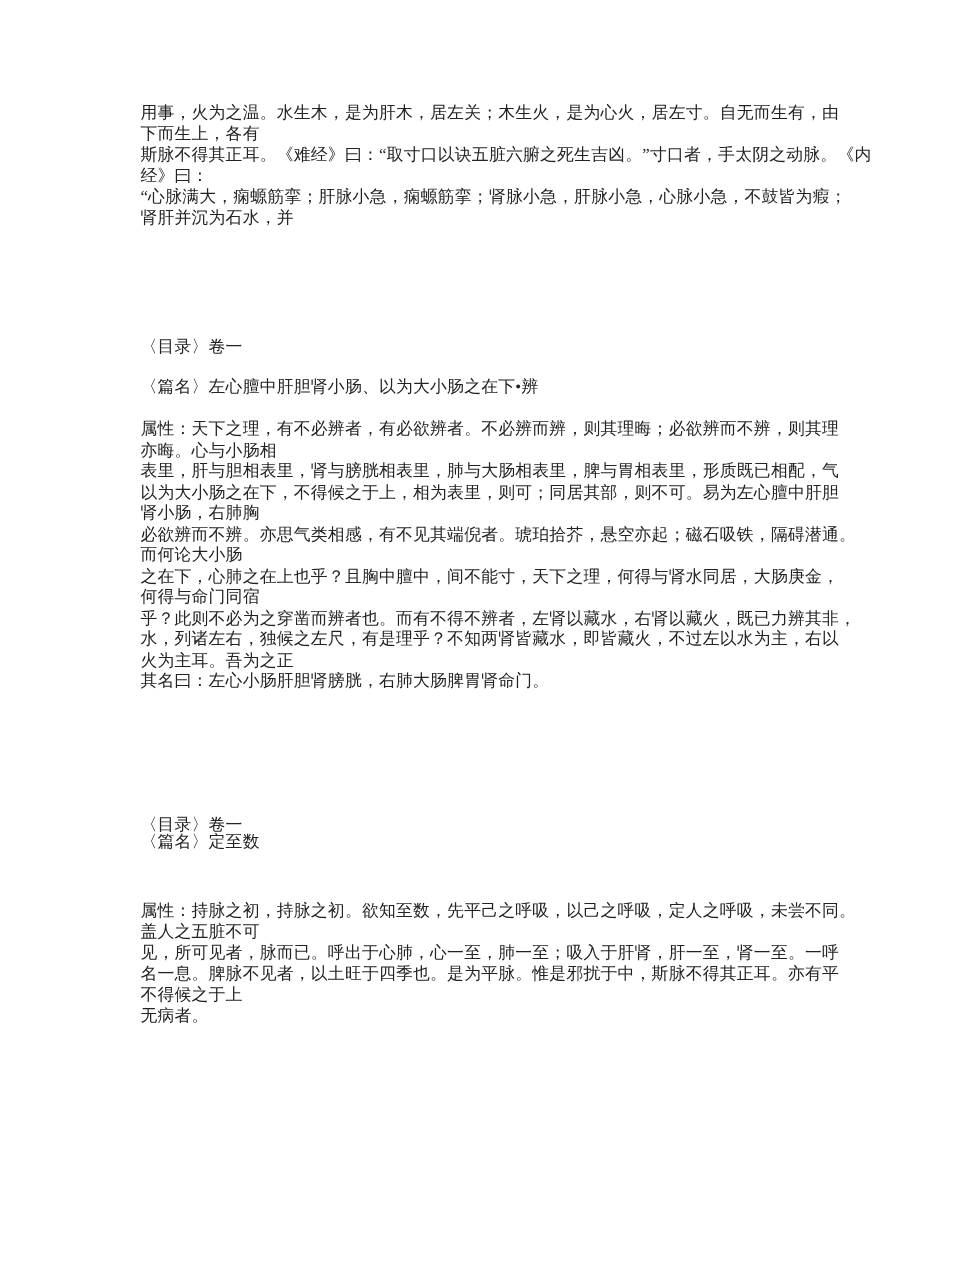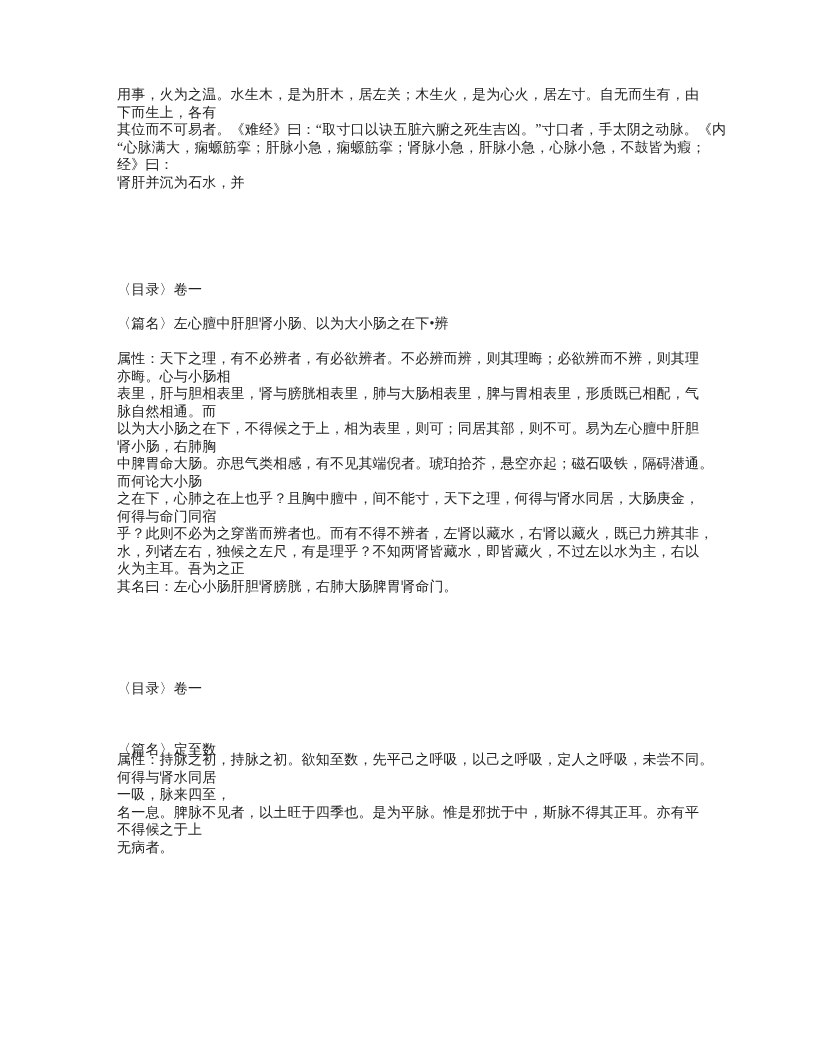--- a/index.html
+++ b/index.html
@@ -38,55 +38,54 @@
   }
 </style>
 </head>
 <body>
 
 <div class="page">
 
   <div class="text-block" style="top:86px;">
     <div class="line">用事，火为之温。水生木，是为肝木，居左关；木生火，是为心火，居左寸。自无而生有，由</div>
     <div class="line">下而生上，各有</div>
-    <div class="line">其位而不可易者。《难经》曰：“取寸口以诀五脏六腑之死生吉凶。”寸口者，手太阴之动脉。《内</div>
+    <div class="line">斯脉不得其正耳。《难经》曰：“取寸口以诀五脏六腑之死生吉凶。”寸口者，手太阴之动脉。《内</div>
+    <div class="line">经》曰：</div>
     <div class="line">“心脉满大，痫螈筋挛；肝脉小急，痫螈筋挛；肾脉小急，肝脉小急，心脉小急，不鼓皆为瘕；</div>
-    <div class="line">经》曰：</div>
     <div class="line">肾肝并沉为石水，并</div>
   </div>
 
   <div class="heading-block" style="top:281px;">〈目录〉卷一</div>
 
   <div class="heading-block" style="top:315px;">〈篇名〉左心膻中肝胆肾小肠、以为大小肠之在下•辨</div>
 
   <div class="text-block" style="top:350px;font-family:Liberation Serif, serif;">
     <div class="line">属性：天下之理，有不必辨者，有必欲辨者。不必辨而辨，则其理晦；必欲辨而不辨，则其理</div>
     <div class="line">亦晦。心与小肠相</div>
     <div class="line">表里，肝与胆相表里，肾与膀胱相表里，肺与大肠相表里，脾与胃相表里，形质既已相配，气</div>
-    <div class="line">脉自然相通。而</div>
     <div class="line">以为大小肠之在下，不得候之于上，相为表里，则可；同居其部，则不可。易为左心膻中肝胆</div>
     <div class="line">肾小肠，右肺胸</div>
-    <div class="line">中脾胃命大肠。亦思气类相感，有不见其端倪者。琥珀拾芥，悬空亦起；磁石吸铁，隔碍潜通。</div>
+    <div class="line">必欲辨而不辨。亦思气类相感，有不见其端倪者。琥珀拾芥，悬空亦起；磁石吸铁，隔碍潜通。</div>
     <div class="line">而何论大小肠</div>
     <div class="line">之在下，心肺之在上也乎？且胸中膻中，间不能寸，天下之理，何得与肾水同居，大肠庚金，</div>
     <div class="line">何得与命门同宿</div>
     <div class="line">乎？此则不必为之穿凿而辨者也。而有不得不辨者，左肾以藏水，右肾以藏火，既已力辨其非，</div>
     <div class="line">水，列诸左右，独候之左尺，有是理乎？不知两肾皆藏水，即皆藏火，不过左以水为主，右以</div>
     <div class="line">火为主耳。吾为之正</div>
     <div class="line">其名曰：左心小肠肝胆肾膀胱，右肺大肠脾胃肾命门。</div>
   </div>
 
   <div class="heading-block" style="top:680px;">〈目录〉卷一</div>
 
-  <div class="heading-block" style="top:741px;">〈篇名〉定至数</div>
+  <div class="heading-block" style="top:694px;">〈篇名〉定至数</div>
 
   <div class="text-block" style="top:751px;">
     <div class="line">属性：持脉之初，持脉之初。欲知至数，先平己之呼吸，以己之呼吸，定人之呼吸，未尝不同。</div>
-    <div class="line">何得与肾水同居</div>
-    <div class="line">一吸，脉来四至，</div>
+    <div class="line">盖人之五脏不可</div>
+    <div class="line">见，所可见者，脉而已。呼出于心肺，心一至，肺一至；吸入于肝肾，肝一至，肾一至。一呼</div>
     <div class="line">名一息。脾脉不见者，以土旺于四季也。是为平脉。惟是邪扰于中，斯脉不得其正耳。亦有平</div>
     <div class="line">不得候之于上</div>
     <div class="line">无病者。</div>
   </div>
 
   <div class="heading-block" style="top:935px;">〈目录〉卷一</div>
 
 </div>
 
 </body></html>

